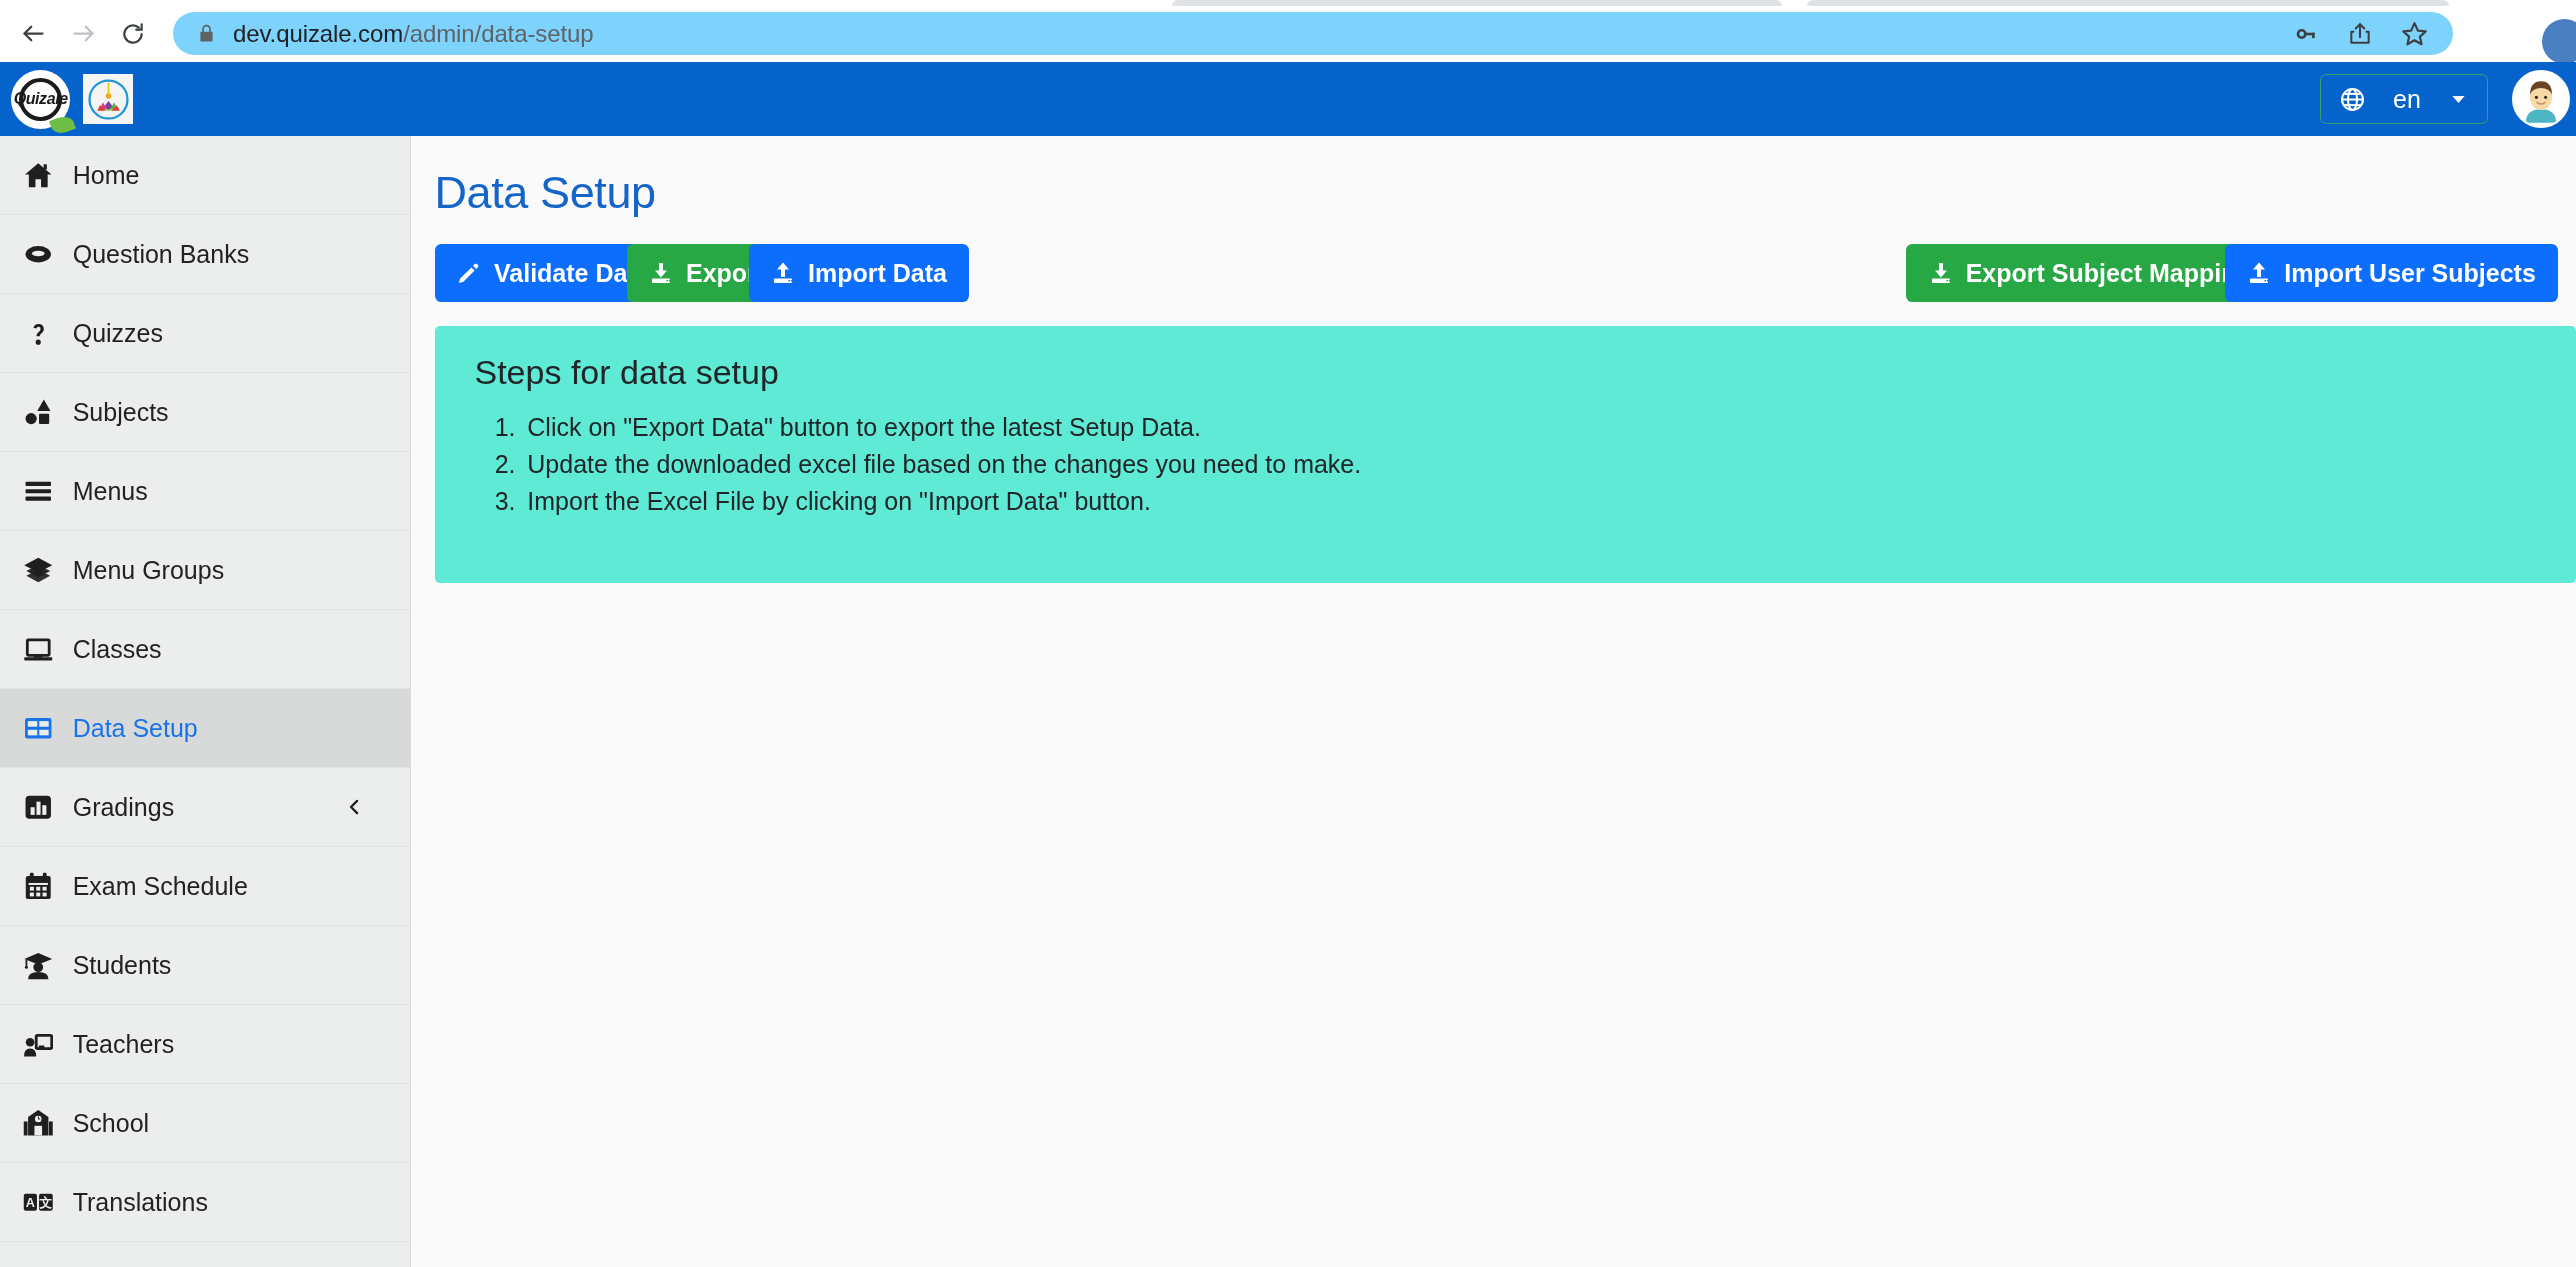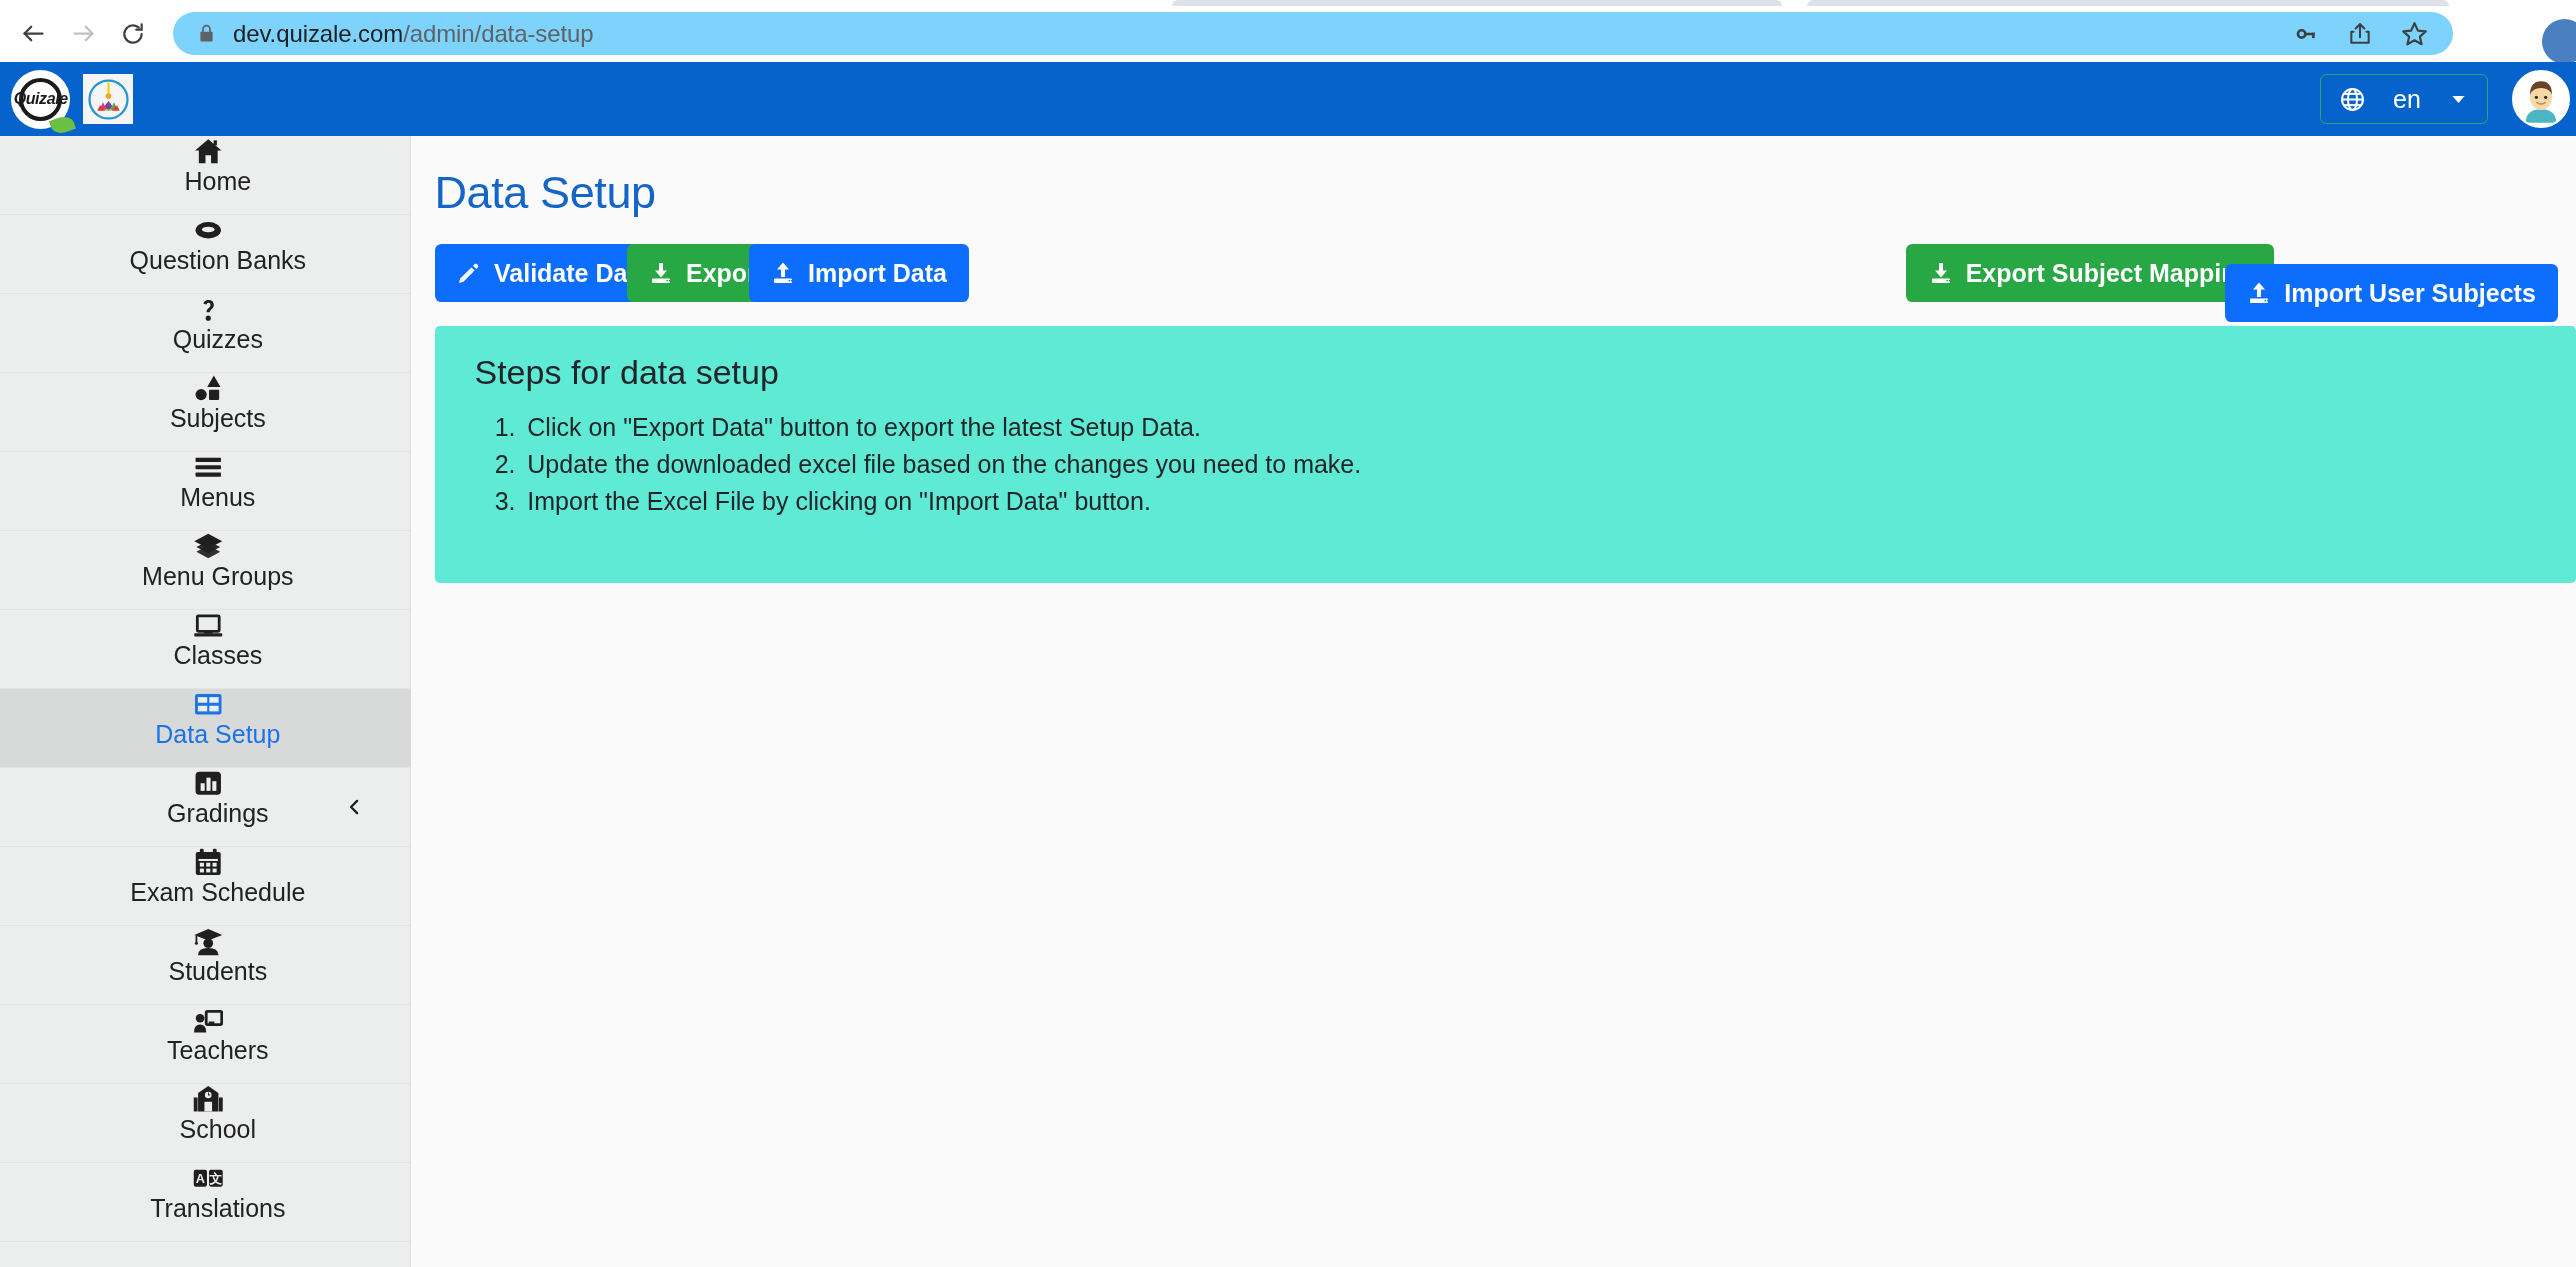--- a/index.html
+++ b/index.html
@@ -106,21 +106,21 @@
   
   .sidebar {
     position: absolute; top: 136px; left: 0; width: 411px; height: 1131px;
     background: #eceded;
     border-right: 0.8px solid #dcdcdc;
     overflow: hidden;
   }
   .side-item {
     height: 79px; display: flex; align-items: center;
     padding-left: 22.5px; border-bottom: 0.8px solid #e2e3e3;
-    cursor: pointer; position: relative; flex-direction: column;
+    cursor: pointer; position: relative;
   }
   .side-item.active { background: #d8d9d9; }
   .side-icon {
     width: 47px; flex: none; display: flex; align-items: center; justify-content: flex-start;
   }
   .side-label {
     font-size: 25px; color: #222222; margin-left: 3.2px; white-space: nowrap;
   }
   .side-item.active .side-label { color: #1a73e8; }
   .side-chevron {
@@ -153,21 +153,21 @@
     white-space: nowrap;
   }
   .btn .bicon { display: flex; align-items: center; }
   .btn-blue { background: #0d6efd; }
   .btn-green { background: #28a745; }
 
   .btn-validate  { left: 0px; }
   .btn-export    { left: 192px; }
   .btn-import    { left: 314px; }
   .btn-expmap    { right: 284px; }
-  .btn-impuser   { right: 0px; margin-top: 20px; }
+  .btn-impuser   { right: 0px; }
 
   .info-panel {
     position: absolute; left: 22.5px; top: 190px; right: 0; height: 257px;
     background: #5eead4; border-radius: 4.8px;
     padding: 27px 0 0 40px;
   }
   .info-title { font-size: 34px; color: #212529; font-weight: 400; }
   .info-list {
     margin-top: 19px; padding-left: 48px;
     list-style: decimal; color: #212529;

